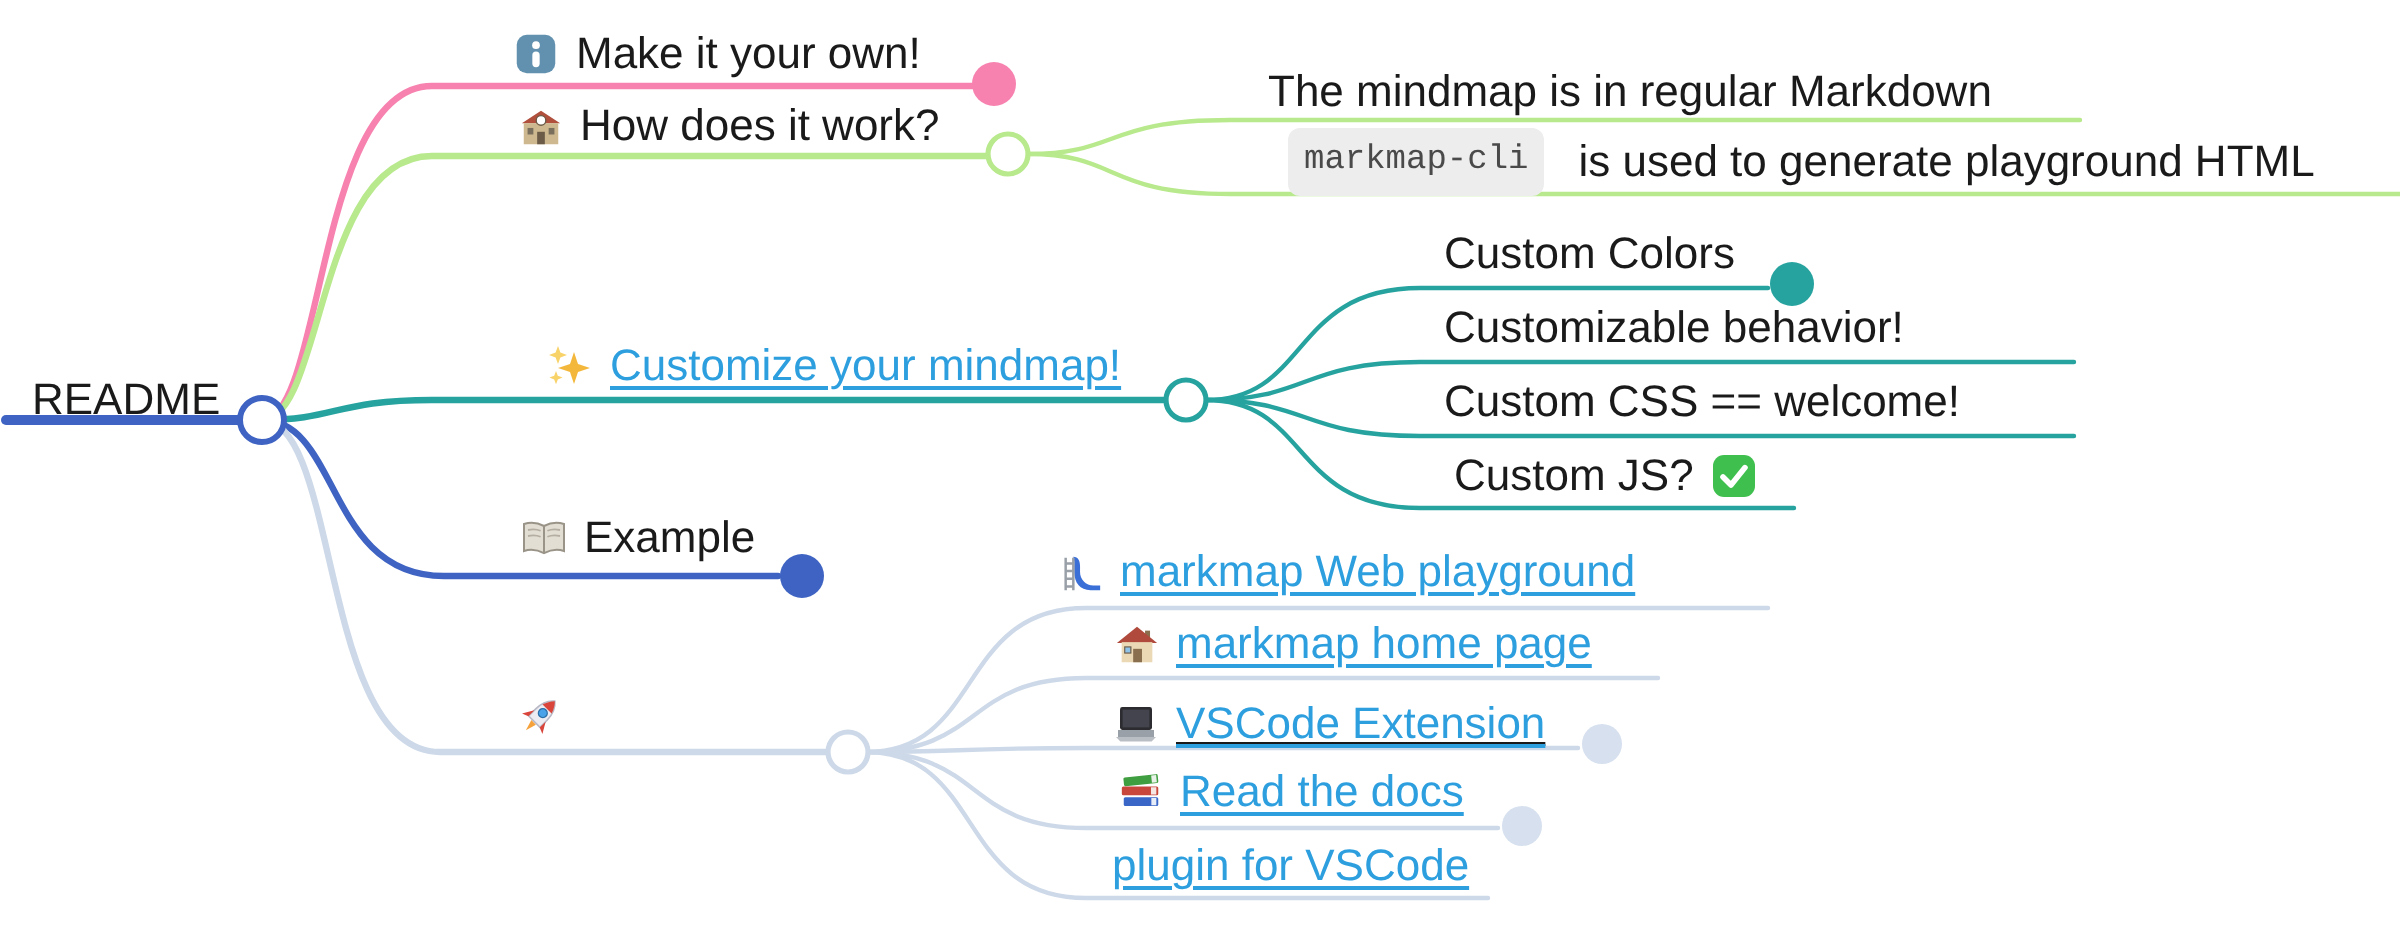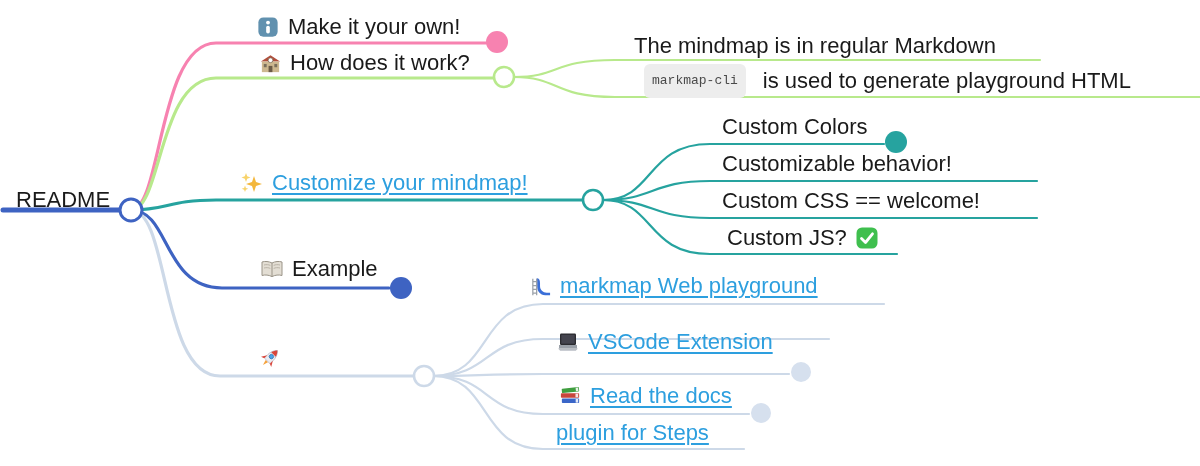--- a/index.html
+++ b/index.html
@@ -15,21 +15,21 @@
   .s-pink{stroke:var(--c-pink)} .s-green{stroke:var(--c-green)} .s-teal{stroke:var(--c-teal)}
   .s-blue{stroke:var(--c-blue)} .s-pale{stroke:var(--c-pale)}
   .f-pink{fill:var(--c-pink)} .f-teal{fill:var(--c-teal)} .f-blue{fill:var(--c-blue)} .f-pale{fill:var(--c-pale_fill)}
   .open{fill:#ffffff}
   .w-root{stroke-width:5} .w1{stroke-width:3.2} .w2{stroke-width:2.2}
   .node{position:absolute;display:flex;align-items:center;gap:8px;
         font-size:22px;line-height:28px;height:28px;white-space:nowrap;}
   .node .txt{display:inline-block;}
   a.mm-link{color:var(--c-link);text-decoration:underline;text-decoration-thickness:1.5px;text-underline-offset:3px;cursor:pointer;}
   .icon{display:inline-flex;width:24px;height:24px;flex:0 0 auto;align-items:center;justify-content:center;}
-  code.chip{font-family:"Liberation Mono","DejaVu Sans Mono",monospace;font-size:13px;
+  code.chip{font-family:"Liberation Mono","DejaVu Sans Mono",monospace;font-size:17px;
         background:var(--c-code_bg);color:var(--c-code_text);padding:3px 8px;border-radius:6px;margin-right:9px;}
 </style>
 </head>
 <body>
 
 <div class="stage">
 
   <svg class="links" width="1200" height="466" viewBox="0 0 1200 466">
 
     <path class="lk s-blue w-root" d="M 3 210 L 119 210"></path>
@@ -96,21 +96,21 @@
 
   <div class="node" style="left:634px;top:32px;align-items:center;">
     <span class="txt">The mindmap is in regular Markdown</span>
   </div>
 
   <div class="node" style="left:644px;top:67px;">
     <code class="chip">markmap-cli</code>
     <span class="txt">is used to generate playground HTML</span>
   </div>
 
-  <div class="node" style="left:240px;top:169px;justify-content:center;">
+  <div class="node" style="left:273px;top:169px;justify-content:center;">
     <span class="icon">
       <svg width="24" height="24" viewBox="0 0 24 24">
           <polygon points="14,5 16,11 22,13 16,15 14,21 12,15 6,13 12,11" fill="#f3b73c"></polygon>
           <polygon points="6,2 7.2,5.3 10.5,6.5 7.2,7.7 6,11 4.8,7.7 1.5,6.5 4.8,5.3" fill="#f8d36a"></polygon>
           <polygon points="5,14.5 5.9,16.9 8.3,17.8 5.9,18.7 5,21.1 4.1,18.7 1.7,17.8 4.1,16.9" fill="#f8d36a"></polygon>
         </svg>
     </span>
     <a class="mm-link" href="#">Customize your mindmap!</a>
   </div>
 
@@ -162,22 +162,34 @@
   <div class="node" style="left:528px;top:272px;">
     <span class="icon">
       <svg width="23" height="23" viewBox="0 0 24 24">
           <path d="M8 3.5 C10.5 3.5 11.5 5.5 11.5 8.5 L11.5 11.5 C11.5 15.5 14.5 18.5 18.5 18.5 L22 18.5 L22 21 L17 21 C11.5 21 8.5 17 8.5 11.5 L8.5 6 Z" fill="#3a6fd8"></path>
           <path d="M4 21 L4 4 M8 21 L8 4 M4 7 L8 7 M4 11 L8 11 M4 15 L8 15 M4 19 L8 19" stroke="#9aa0a8" stroke-width="1.3" fill="none"></path>
         </svg>
     </span>
     <a class="mm-link" href="#">markmap Web playground</a>
   </div>
 
-
-  <div class="node" style="left:556px;top:328px;">
+  <div class="node" style="left:556px;top:308px;">
+    <span class="icon">
+      <svg width="23" height="23" viewBox="0 0 24 24">
+          <rect x="16.2" y="4.5" width="2.6" height="4.5" fill="#8a6f4e"></rect>
+          <polygon points="12,2.5 1.5,11 22.5,11" fill="#b04a3d"></polygon>
+          <rect x="4" y="10.5" width="16" height="10.5" fill="#ead9b4"></rect>
+          <rect x="10" y="14" width="4.6" height="7" fill="#8a6f4e"></rect>
+          <rect x="5.6" y="13" width="3.2" height="3.2" fill="#8fc3e8" stroke="#6b5b47" stroke-width="0.6"></rect>
+        </svg>
+    </span>
+    <a class="mm-link" href="#">markmap home page</a>
+  </div>
+
+  <div class="node" style="left:556px;top:348px;text-decoration:underline;">
     <span class="icon">
       <svg width="24" height="24" viewBox="0 0 24 24">
           <rect x="4" y="3.5" width="16" height="11.5" rx="1.2" fill="#2b2b30"></rect>
           <rect x="5.3" y="4.8" width="13.4" height="8.9" fill="#44444e"></rect>
           <path d="M2 18.5 L22 18.5 L19.8 20.8 L4.2 20.8 Z" fill="#b9bdc4"></path>
           <rect x="3" y="15" width="18" height="3.5" fill="#9aa0a8"></rect>
         </svg>
     </span>
     <a class="mm-link" href="#">VSCode Extension</a>
   </div>
@@ -192,16 +204,16 @@
           <rect x="2" y="8.6" width="19" height="4.6" rx="0.8" fill="#c8463c"></rect>
           <rect x="17.2" y="9" width="2.8" height="3.8" fill="#f6e7e5"></rect>
           <rect x="3" y="14.2" width="18" height="4.6" rx="0.8" fill="#3a66c8"></rect>
           <rect x="17.4" y="14.6" width="2.6" height="3.8" fill="#e6ecf8"></rect>
         </svg>
     </span>
     <a class="mm-link" href="#">Read the docs</a>
   </div>
 
   <div class="node" style="left:556px;top:419px;">
-    <a class="mm-link" href="#">plugin for Steps</a>
+    <a class="mm-link" href="#">plugin for VSCode</a>
   </div>
 
 </div>
 
 </body></html>

